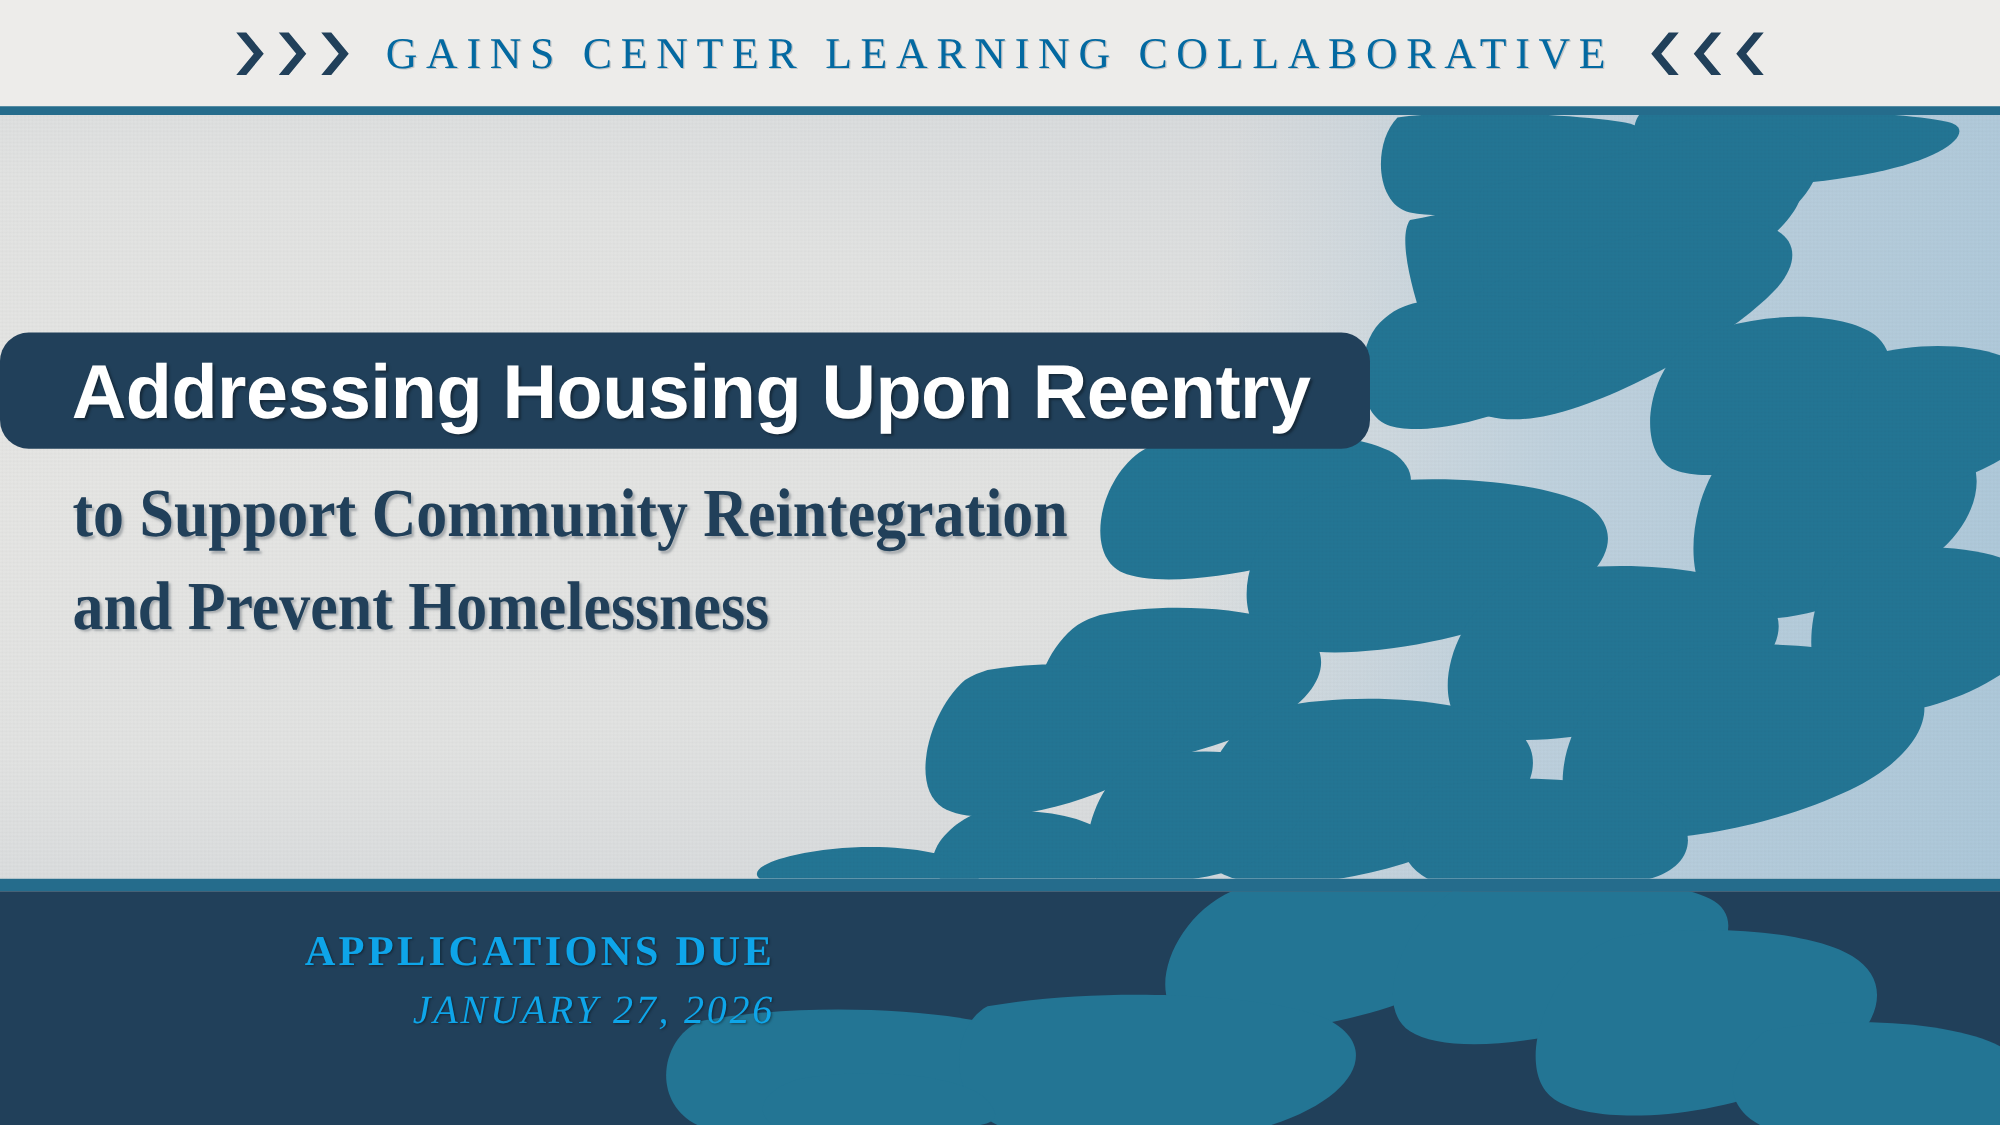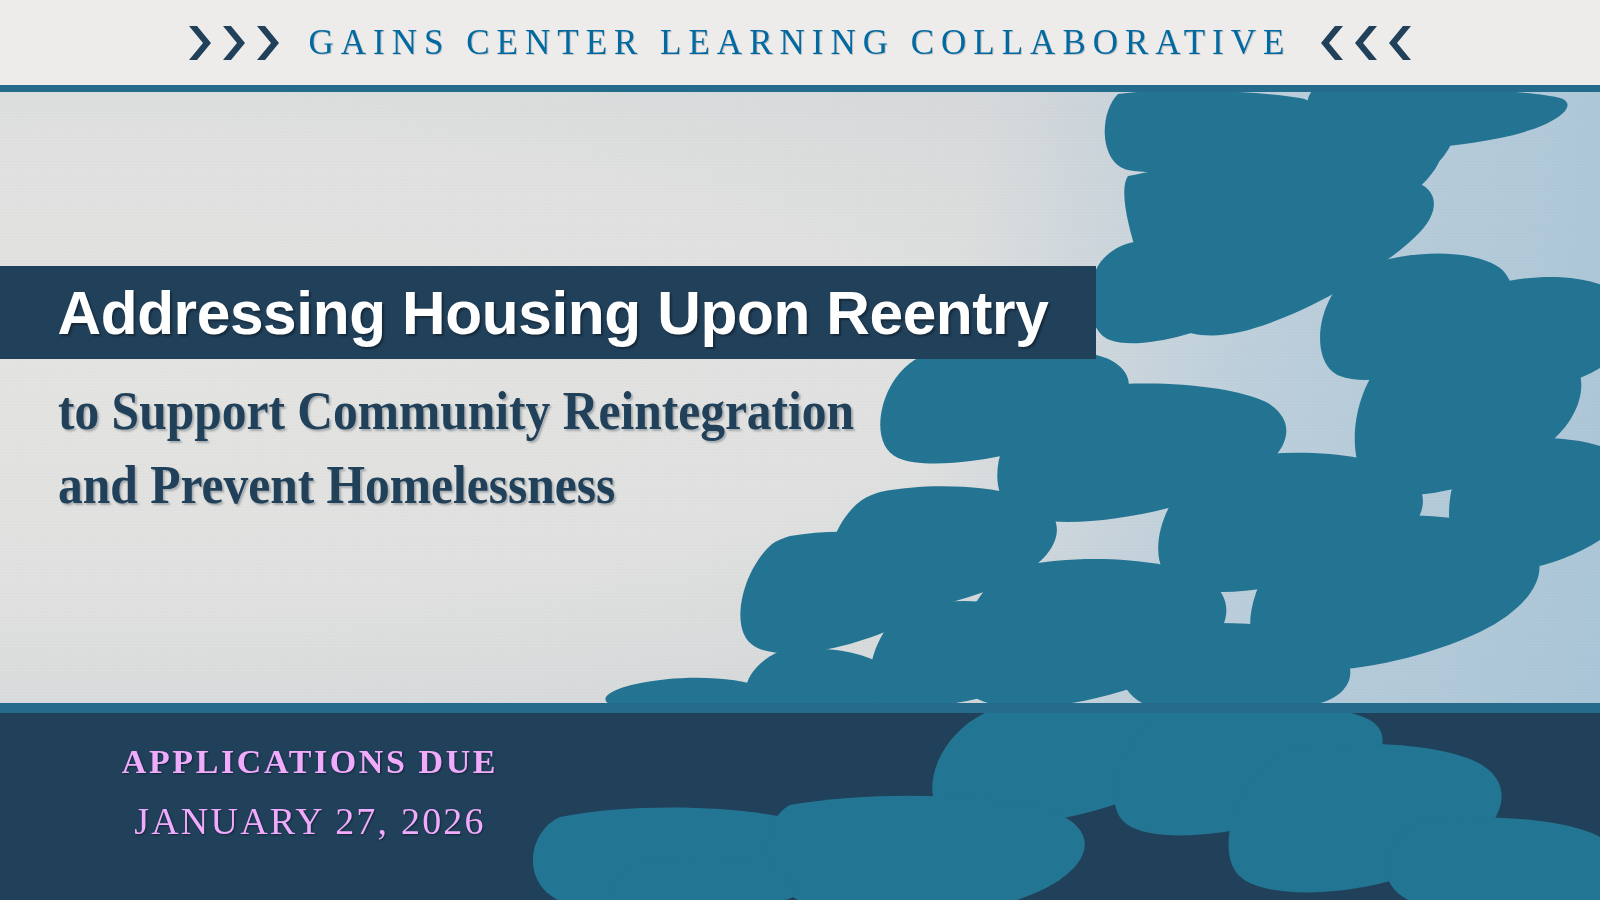--- a/index.html
+++ b/index.html
@@ -94,20 +94,21 @@
 
   
   .title-band {
     position: absolute;
     left: 0; top: 174px;
     width: 1096px;
     height: 93px;
     background: #21405a;
     display: flex;
     align-items: center;
+    border-radius: 23px;
   }
   .title-text {
     font-family: "Liberation Sans Narrow", "Liberation Sans", sans-serif;
     font-size: 61px;
     font-weight: 700;
     color: #ffffff;
     letter-spacing: -0.4px;
     padding-left: 58px;
     white-space: nowrap;
     text-shadow: 2px 2px 2px rgba(0,0,0,0.35);
@@ -151,37 +152,38 @@
     position: absolute;
     left: 0; top: 0;
     width: 1600px;
     height: 187px;
   }
   .footer-text {
     position: absolute;
     left: 0;
     top: 30px;
     width: 620px;
-    text-align: center;
-    color: #f0abfc;
+    text-align: right;
+    color: #0ea5e9;
   }
   .due-label {
     font-family: "Liberation Serif", serif;
     font-size: 34px;
     font-weight: 700;
     letter-spacing: 2.6px;
     text-shadow: 1px 1px 2px rgba(0,0,0,0.4);
   }
   .due-date {
     font-family: "Liberation Serif", serif;
-    font-size: 38px;
+    font-size: 32px;
     font-weight: 400;
     letter-spacing: 2.2px;
-    margin-top: 18px;
+    margin-top: 8px;
     text-shadow: 1px 1px 2px rgba(0,0,0,0.4);
+    font-style: italic;
   }
 </style>
 </head>
 <body>
 
 <div id="poster">
 
   <div class="header-bar">
     <div class="chev-group">
       <svg class="chev" width="30" height="40" viewBox="0 0 30 40" aria-hidden="true">

